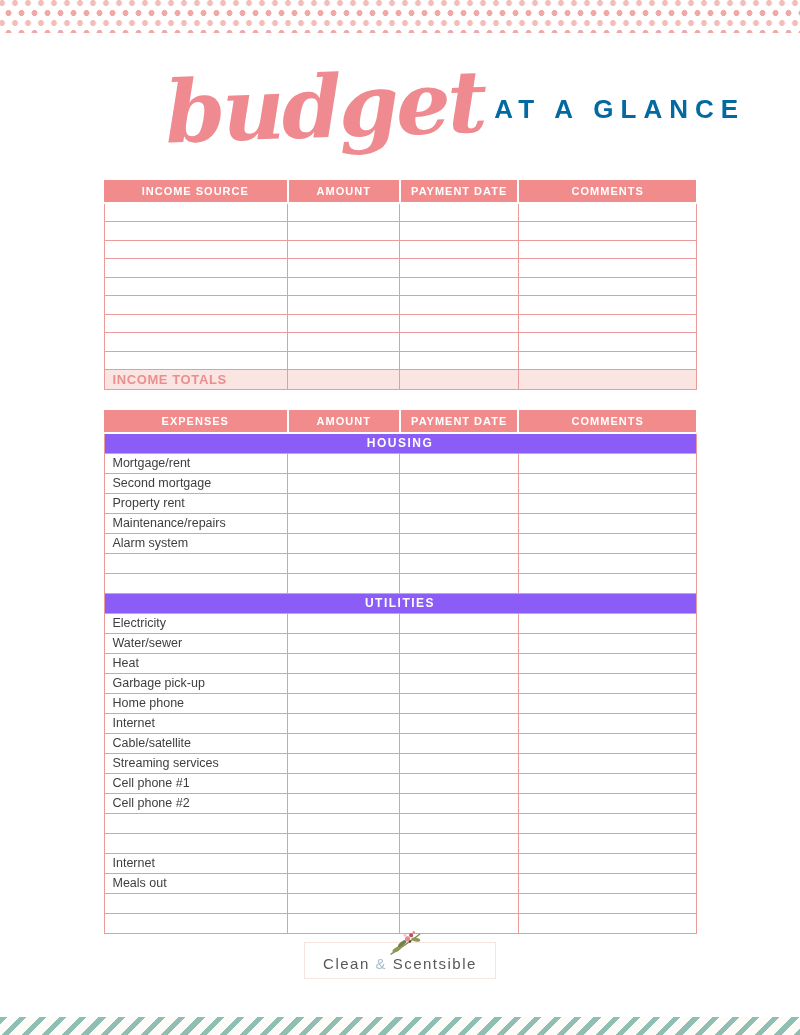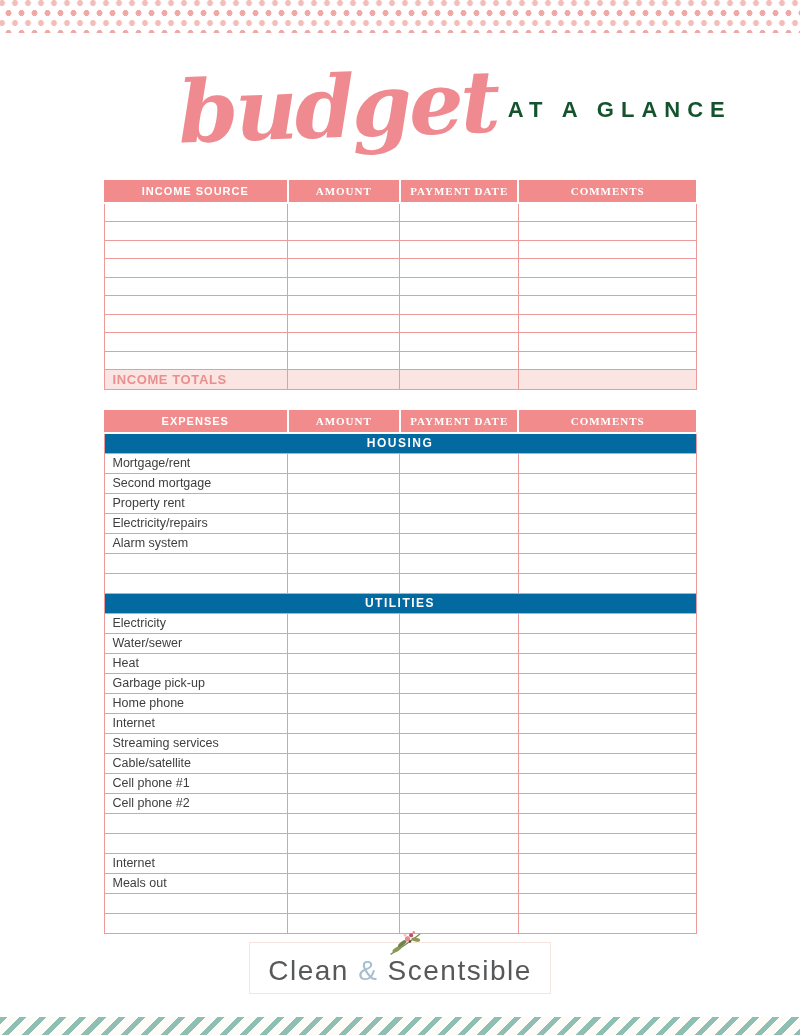--- a/index.html
+++ b/index.html
@@ -38,23 +38,23 @@
     font-family: "DejaVu Serif", serif;
     font-style: italic;
     font-weight: bold;
     font-size: 86px;
     line-height: 0.9;
     color: #EF8A90;
     letter-spacing: -3px;
     transform: rotate(-2deg);
   }
   .title-suffix {
-    font-size: 22px;
+    font-size: 26px;
     font-weight: bold;
-    color: #14532d;
+    color: #0369a1;
     letter-spacing: 7px;
     margin-left: 10px;
     margin-top: 6px;
     white-space: nowrap;
   }
 
   
   table.budget-table {
     width: 593px;
     margin: 0 auto;
@@ -64,60 +64,60 @@
   table.budget-table th {
     background: #F28B8B;
     color: #ffffff;
     font-size: 11px;
     font-weight: bold;
     letter-spacing: 1px;
     height: 23px;
     text-align: center;
     border-bottom: 2.5px solid #ffffff;
   }
-  table.budget-table th + th { border-left: 2.5px solid #ffffff; font-family: Liberation Serif, serif; }
+  table.budget-table th + th { border-left: 2.5px solid #ffffff; }
   table.budget-table td {
     border: 1.5px solid #EC9B9B;
     height: 18.5px;
     font-size: 12.5px;
     color: #3E3E3E;
     padding: 0 8px;
     overflow: hidden;
     white-space: nowrap;
   }
   table.expenses td { height: 20px; }
   tr.totals-row td {
     background: #FBE5E3;
     color: #E98F8F;
     font-weight: bold;
     font-size: 13px;
     letter-spacing: 0.6px;
     height: 20px;
   }
   tr.section-band td {
-    background: #0369a1;
+    background: #8b5cf6;
     color: #ffffff;
     font-weight: bold;
     font-size: 12px;
     letter-spacing: 1.5px;
     text-align: center;
     height: 20px;
   }
   table.expenses { margin-top: 20px; border-radius: 28px; }
 
   
   .brand-box {
     position: relative;
     width: max-content;
     margin: 8px auto 0;
     padding: 12px 18px 6px;
     border: 1px solid #F6E5DE;
   }
   .brand-text {
-    font-size: 28px;
+    font-size: 15px;
     letter-spacing: 1.5px;
     color: #57585A;
   }
   .brand-amp { color: #A6BECE; }
   .sprig {
     position: absolute;
     top: -13px;
     left: 50%;
     transform: translateX(-35%) rotate(-8deg);
   }
@@ -257,21 +257,21 @@
           <td></td>
           <td></td>
         </tr>
         <tr>
           <td>Property rent</td>
           <td></td>
           <td></td>
           <td></td>
         </tr>
         <tr>
-          <td>Electricity/repairs</td>
+          <td>Maintenance/repairs</td>
           <td></td>
           <td></td>
           <td></td>
         </tr>
         <tr>
           <td>Alarm system</td>
           <td></td>
           <td></td>
           <td></td>
         </tr>
@@ -320,27 +320,27 @@
           <td></td>
           <td></td>
         </tr>
         <tr>
           <td>Internet</td>
           <td></td>
           <td></td>
           <td></td>
         </tr>
         <tr>
+          <td>Cable/satellite</td>
+          <td></td>
+          <td></td>
+          <td></td>
+        </tr>
+        <tr>
           <td>Streaming services</td>
-          <td></td>
-          <td></td>
-          <td></td>
-        </tr>
-        <tr>
-          <td>Cable/satellite</td>
           <td></td>
           <td></td>
           <td></td>
         </tr>
         <tr>
           <td>Cell phone #1</td>
           <td></td>
           <td></td>
           <td></td>
         </tr>

